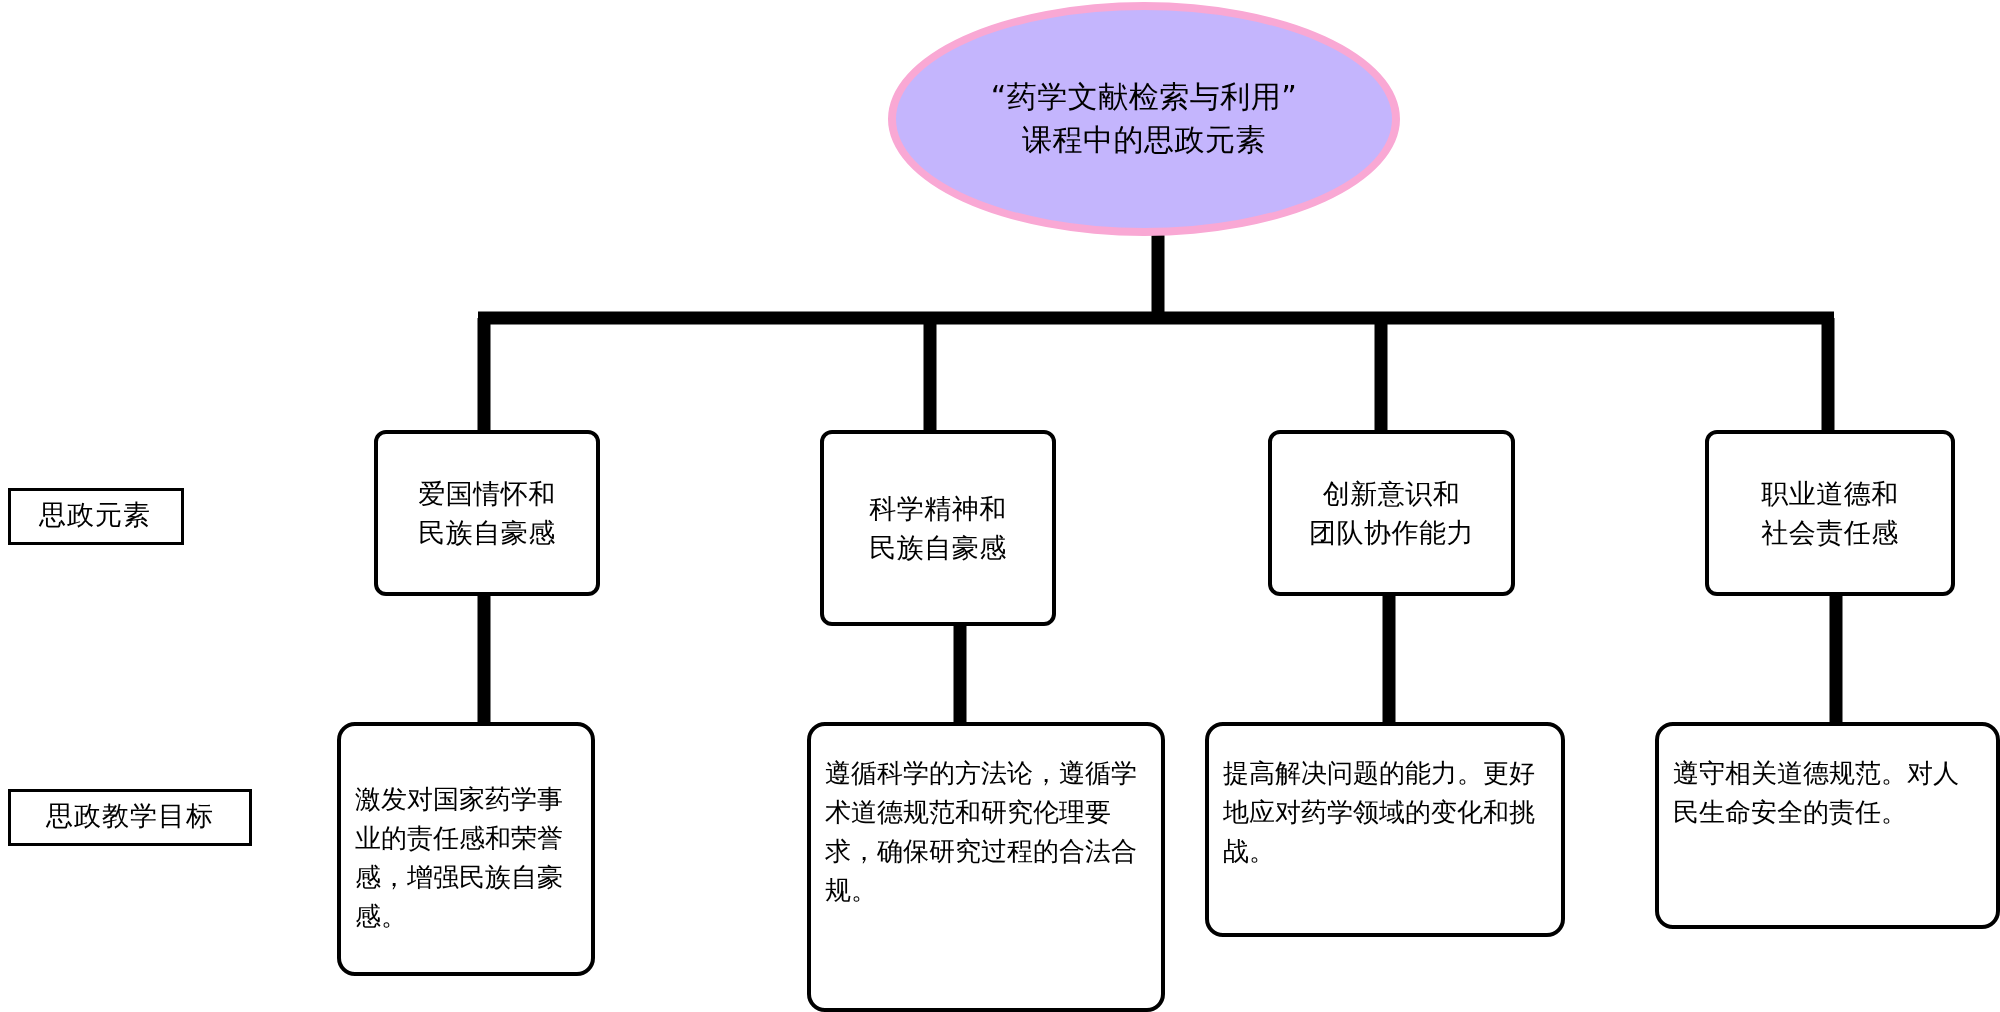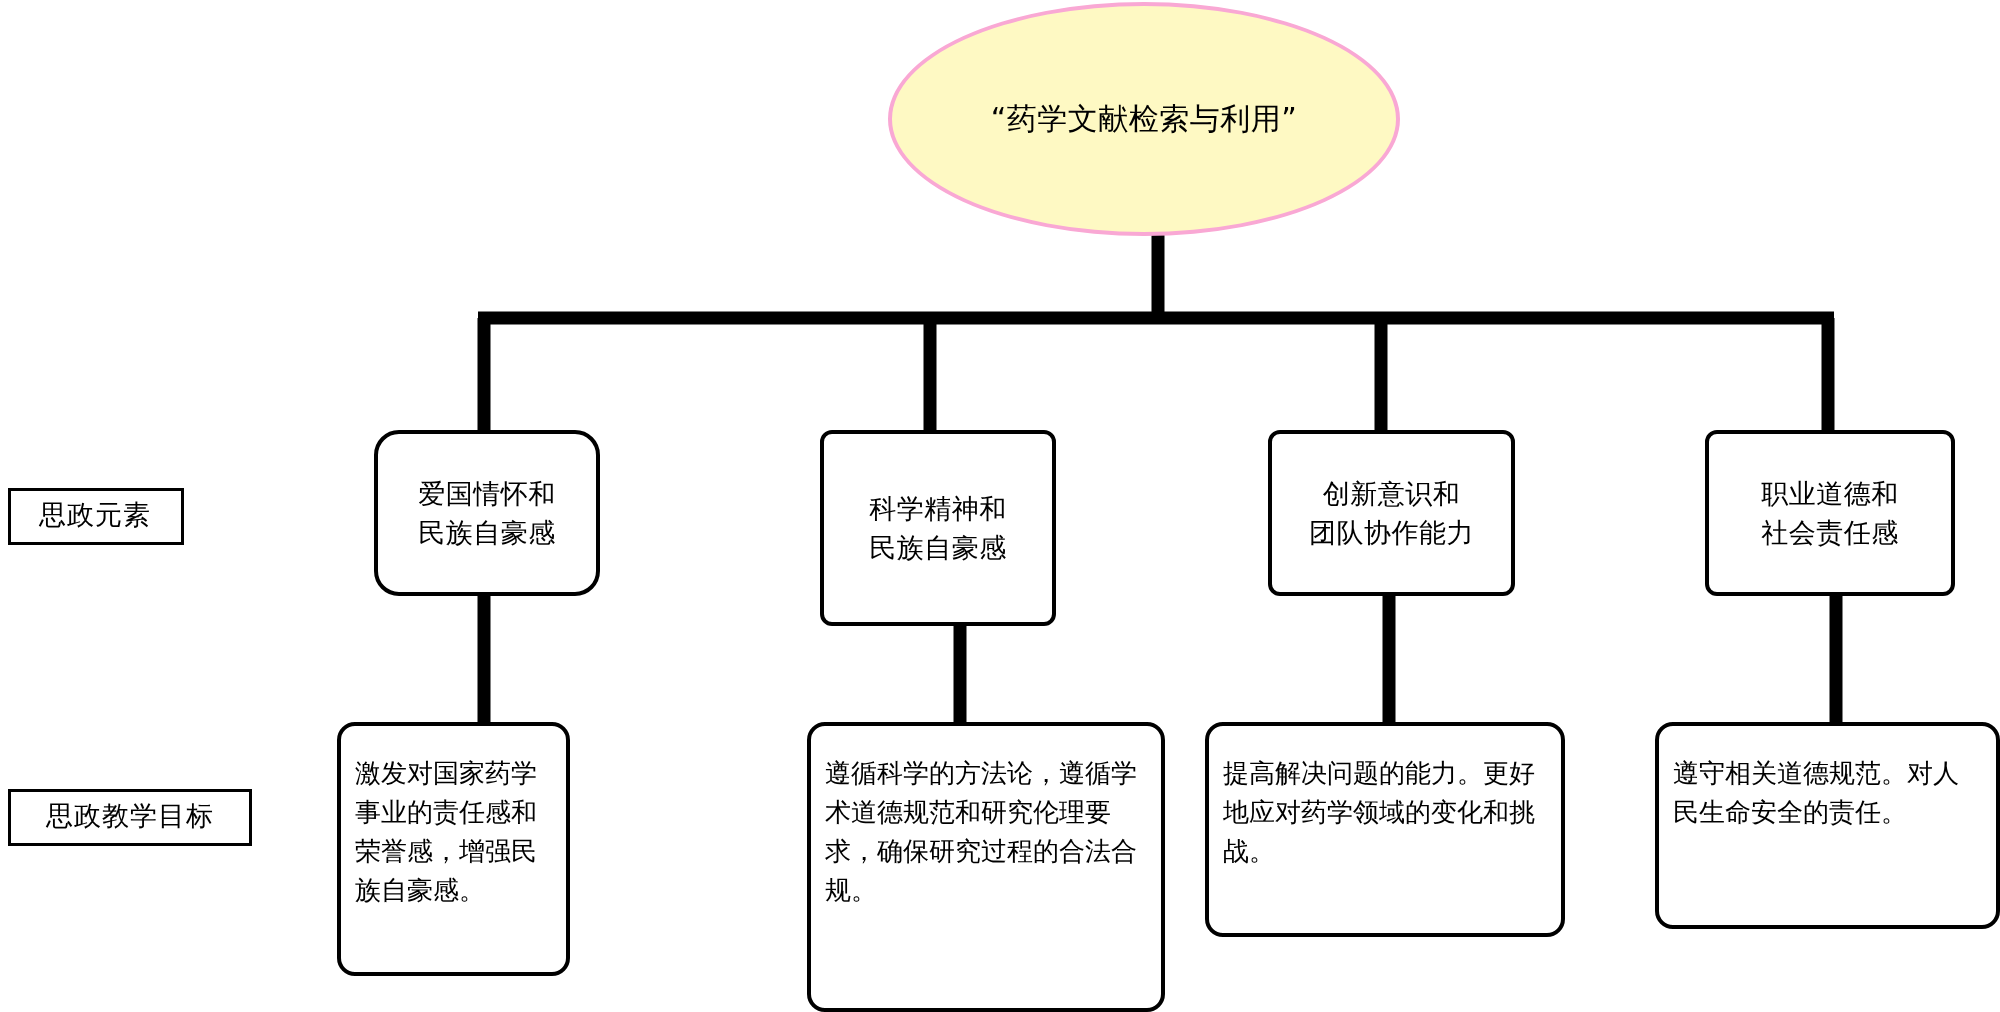--- a/index.html
+++ b/index.html
@@ -27,23 +27,23 @@
     pointer-events: none;
   }
 
   
   .root-ellipse {
     position: absolute;
     left: 888px;
     top: 2px;
     width: 512px;
     height: 234px;
-    border: 4px solid #f9a8d4;
+    border: 8px solid #f9a8d4;
     border-radius: 50% / 50%;
-    background: #fef9c3;
+    background: #c4b5fd;
     display: flex;
     flex-direction: column;
     align-items: center;
     justify-content: center;
     box-sizing: border-box;
     z-index: 3;
   }
   .root-ellipse .line {
     font-size: 30px;
     line-height: 1.42;
@@ -124,30 +124,31 @@
     <line x1="1828" y1="318" x2="1828" y2="436" stroke="#000" stroke-width="13"></line>
 
     <line x1="484" y1="596" x2="484" y2="726" stroke="#000" stroke-width="13"></line>
     <line x1="960" y1="596" x2="960" y2="726" stroke="#000" stroke-width="13"></line>
     <line x1="1389" y1="596" x2="1389" y2="726" stroke="#000" stroke-width="13"></line>
     <line x1="1836" y1="596" x2="1836" y2="726" stroke="#000" stroke-width="13"></line>
   </svg>
 
   <div class="root-ellipse">
     <div class="line">“药学文献检索与利用”</div>
+    <div class="line">课程中的思政元素</div>
   </div>
 
   <div class="axis-label" id="axis-elements">思政元素</div>
   <div class="axis-label" id="axis-goals">思政教学目标</div>
 
-  <div class="cat-box" style="left:374px; top:430px; width:226px; height:166px;border-radius:25px;">
+  <div class="cat-box" style="left:374px; top:430px; width:226px; height:166px;">
     <div class="line">爱国情怀和</div>
     <div class="line">民族自豪感</div>
   </div>
-  <div class="goal-box" style="left:337px; top:722px; width:233px; height:254px;">
+  <div class="goal-box" style="left:337px; top:722px; width:258px; height:254px;align-items:center;">
     <div class="body">激发对国家药学事业的责任感和荣誉感，增强民族自豪感。</div>
   </div>
 
   <div class="cat-box" style="left:820px; top:430px; width:236px; height:196px;">
     <div class="line">科学精神和</div>
     <div class="line">民族自豪感</div>
   </div>
   <div class="goal-box" style="left:790px; top:722px; width:358px; height:290px;margin-left:17px;">
     <div class="body">遵循科学的方法论，遵循学术道德规范和研究伦理要求，确保研究过程的合法合规。</div>
   </div>

